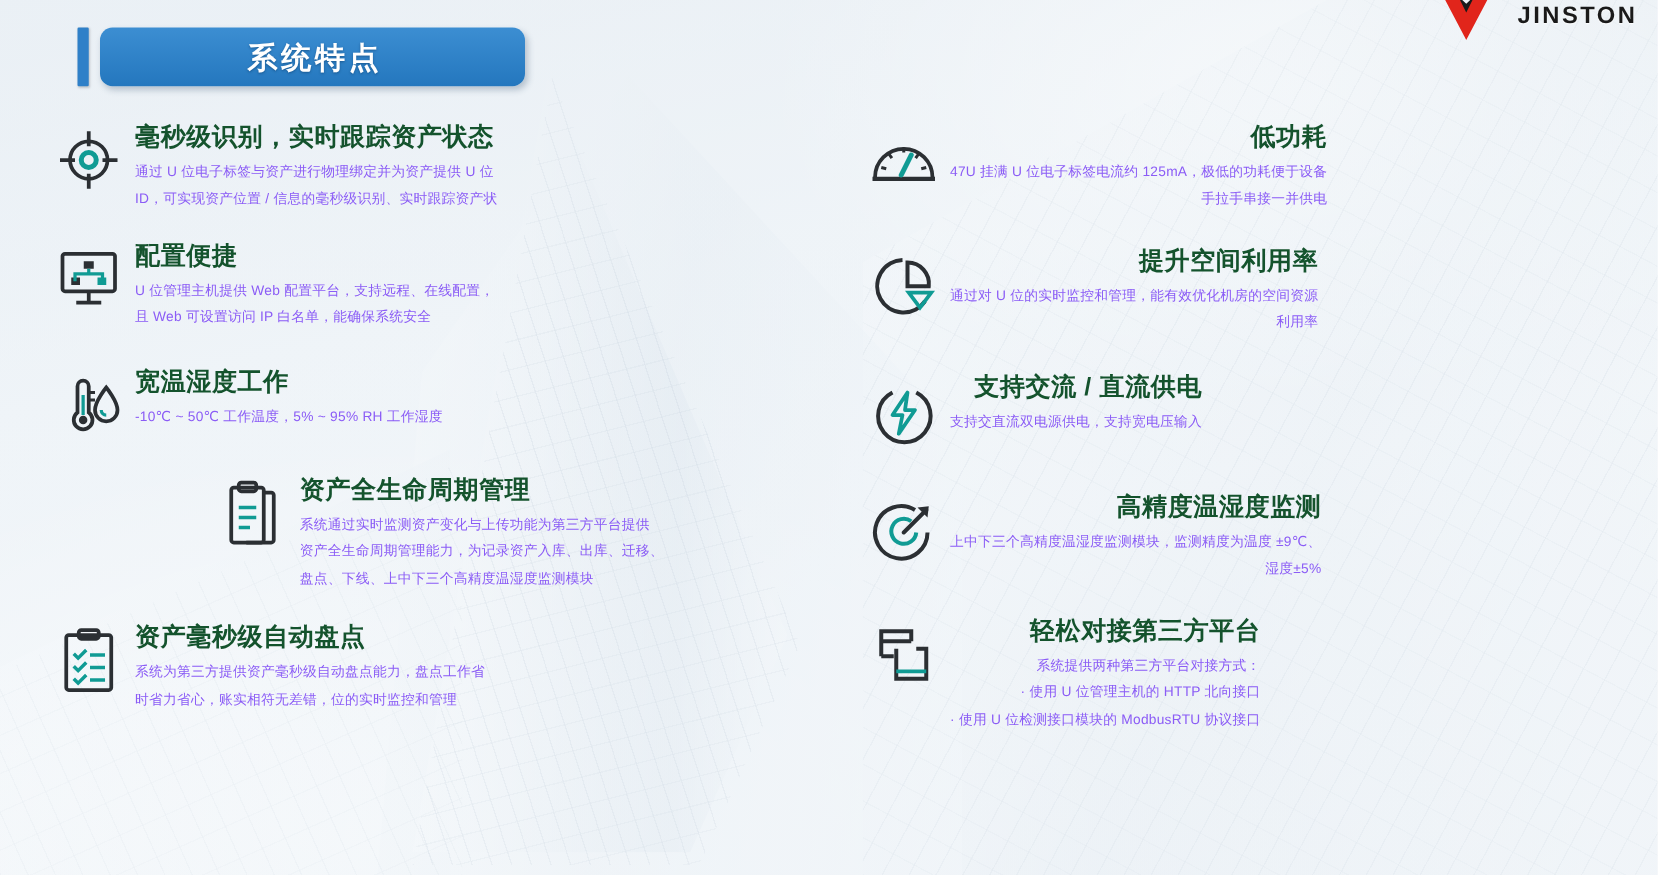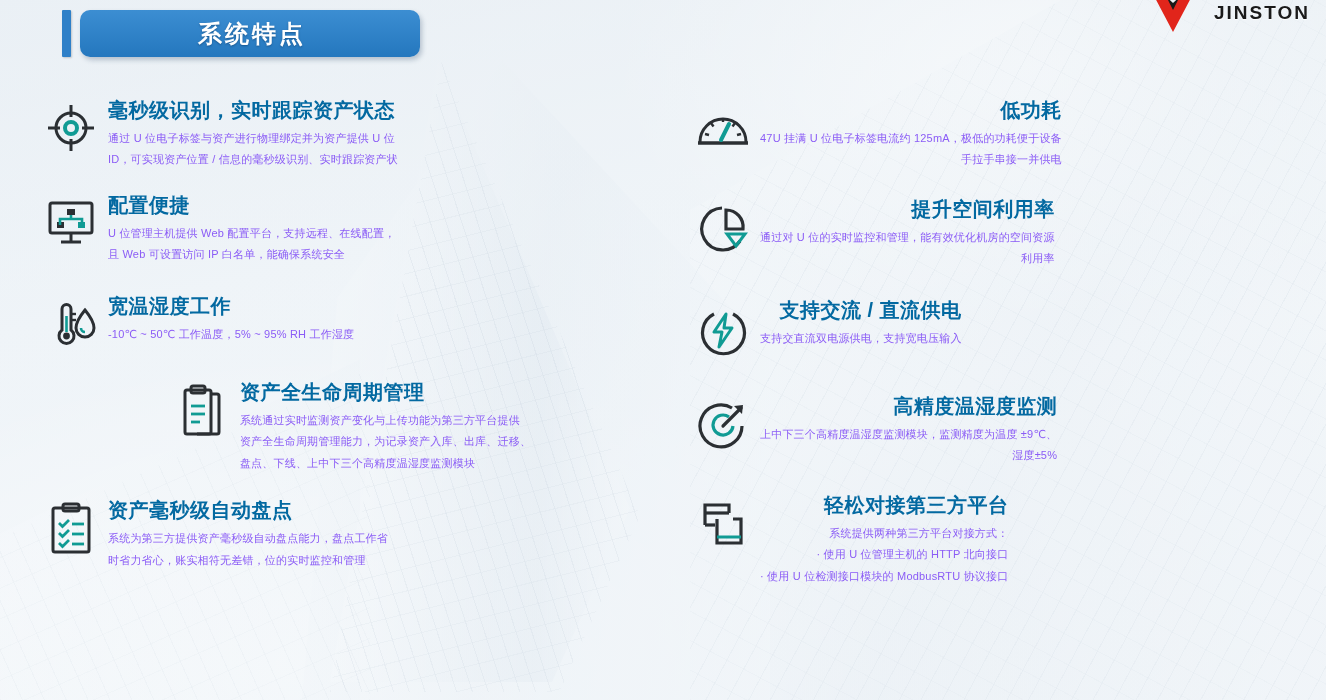--- a/index.html
+++ b/index.html
@@ -96,21 +96,21 @@
   .bg-haze {
     position: absolute;
     inset: 0;
     background:
       linear-gradient(180deg, rgba(238,243,247,.62) 0%, rgba(240,245,249,.45) 40%, rgba(240,245,249,.55) 100%);
   }
 
   
   .title-banner {
     position: absolute;
-    left: 62px; top: 10px;
+    left: 62px; top: 22px;
     display: flex;
     align-items: center;
     z-index: 5;
   }
   .title-bar {
     width: 9px;
     height: 47px;
     background: #2f80c8;
     border-radius: 1px;
     margin-right: 9px;
@@ -174,21 +174,21 @@
     min-width: 74px;
     display: flex;
     justify-content: center;
     padding-top: 6px;
   }
   .feat-body { padding-top: 0px; }
 
   .feat-title {
     font-size: 20px;
     font-weight: bold;
-    color: #0369a1;
+    color: #14532d;
     line-height: 1.45;
     letter-spacing: .5px;
     margin-bottom: 3px;
   }
   .feat-desc {
     font-size: 11px;
     color: #8b5cf6;
     line-height: 1.95;
     letter-spacing: .2px;
     max-width: 390px;

